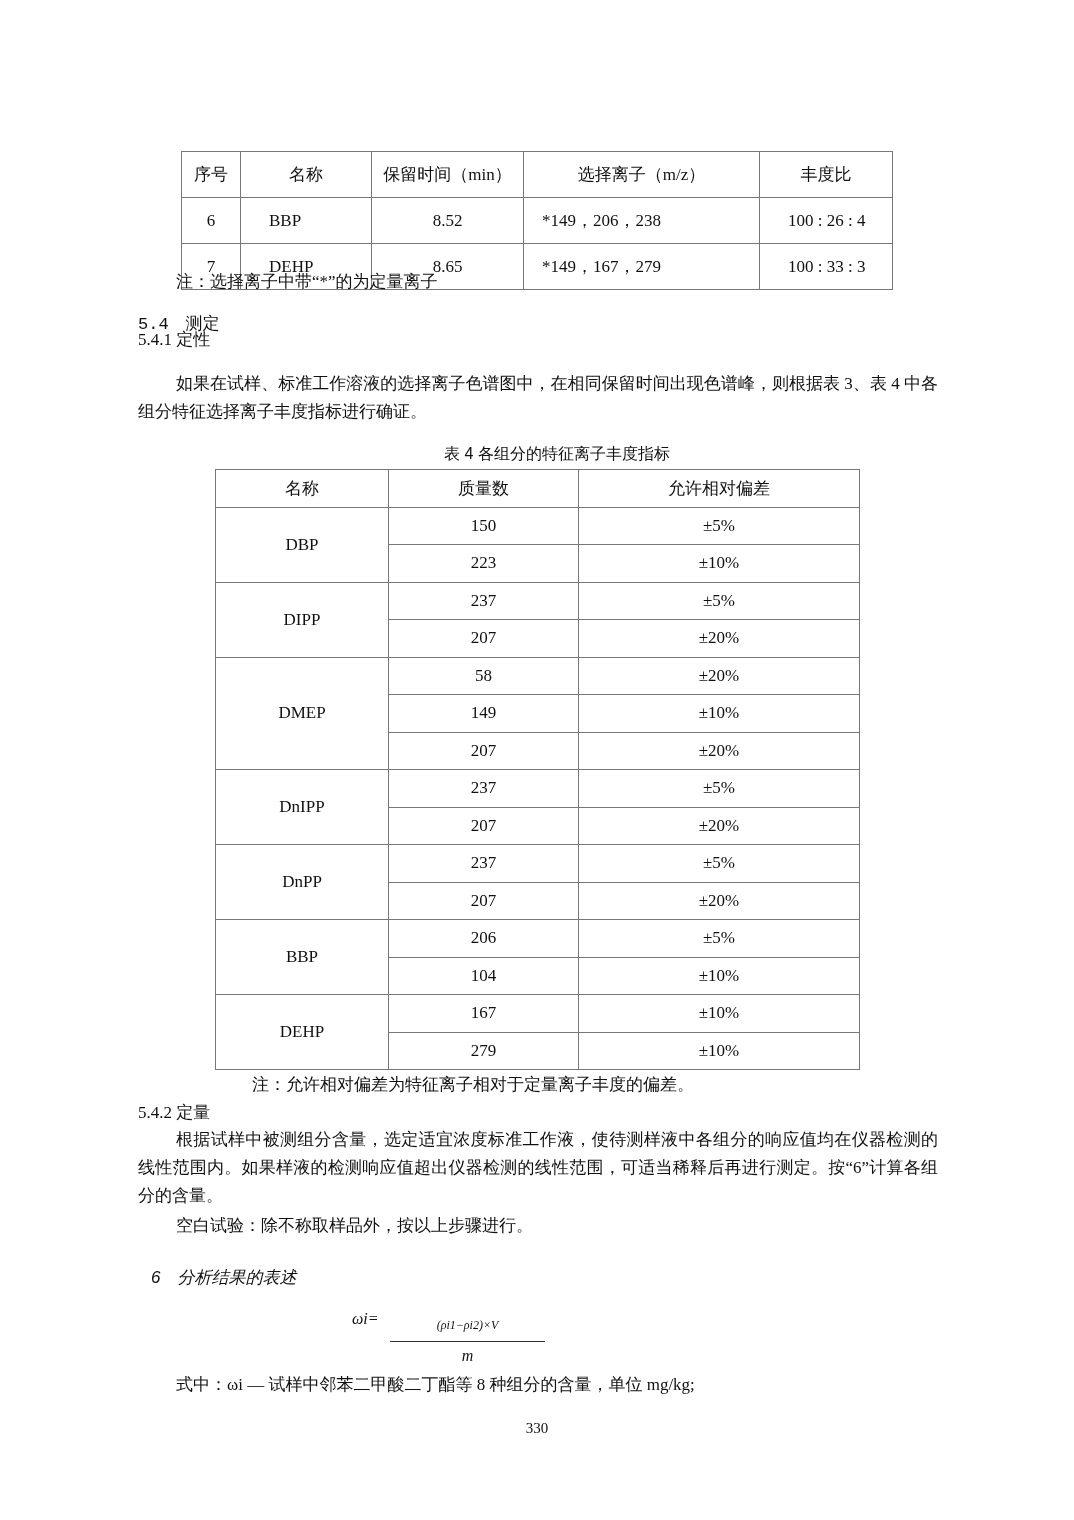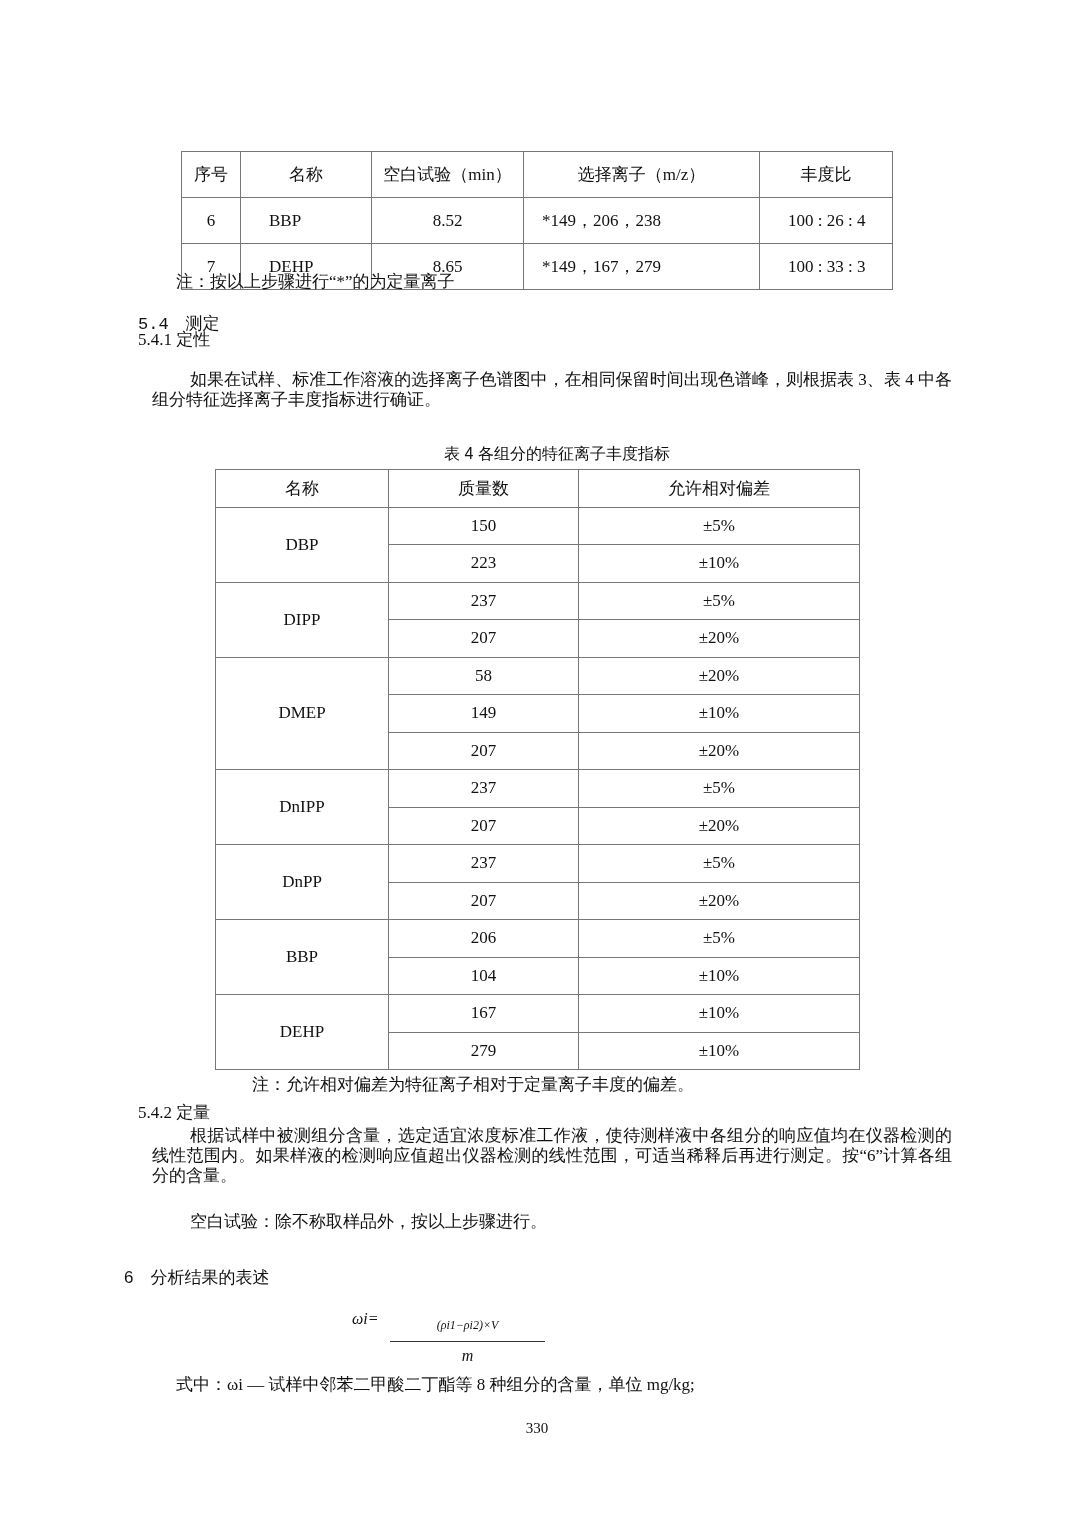--- a/index.html
+++ b/index.html
@@ -21,53 +21,53 @@
   #t3 .c4 { width: 217px; padding-left: 18px; }
   #t3 .c4h { text-align: center; padding-left: 0; }
   #t3 .c5 { padding-left: 28px; }
   #t3 .c5h { text-align: center; padding-left: 0; }
   
   #t4 { left: 215px; top: 469px; width: 645px; }
   #t4 td { height: 36.5px; text-align: center; }
   #t4 .n { width: 172px; }
   #t4 .m { width: 189px; }
   .heading { font-family: "Liberation Sans", "DejaVu Sans", sans-serif; }
-  .para { position: absolute; left: 152px; width: 800px; line-height: 20px; text-indent: 38px; text-align: justify; }
+  .para { position: absolute; left: 138px; width: 800px; line-height: 28px; text-indent: 38px; text-align: justify; }
   .formula { font-style: italic; font-family: "Liberation Serif", serif; }
 </style>
 </head>
 <body>
 
 <table id="t3">
   <tbody>
       <tr>
     <td class="c1">序号</td>
     <td class="c2 c2h">名称</td>
-    <td class="c3">空白试验（min）</td>
+    <td class="c3">保留时间（min）</td>
     <td class="c4 c4h">选择离子（m/z）</td>
     <td class="c5 c5h">丰度比</td>
   </tr>
   <tr>
     <td class="c1">6</td>
     <td class="c2">BBP</td>
     <td class="c3">8.52</td>
     <td class="c4">*149，206，238</td>
     <td class="c5">100 : 26 : 4</td>
   </tr>
   <tr>
     <td class="c1">7</td>
     <td class="c2">DEHP</td>
     <td class="c3">8.65</td>
     <td class="c4">*149，167，279</td>
     <td class="c5">100 : 33 : 3</td>
   </tr>
 </tbody>
   </table>
 
-<div class="abs" style="left:176px; top:270px;">注：按以上步骤进行“*”的为定量离子</div>
+<div class="abs" style="left:176px; top:270px;">注：选择离子中带“*”的为定量离子</div>
 
 <div class="abs" style="left:138px; top:312px;font-family:Liberation Mono, monospace;">5.4　测定</div>
 <div class="abs" style="left:138px; top:328px;">5.4.1  定性</div>
 
 <div class="para" style="top:370px;">如果在试样、标准工作溶液的选择离子色谱图中，在相同保留时间出现色谱峰，则根据表 3、表 4 中各组分特征选择离子丰度指标进行确证。</div>
 
 <div class="abs heading" style="left:0; width:1114px; text-align:center; top:444px; font-size:16px;">表 4  各组分的特征离子丰度指标</div>
 
 <table id="t4">
   <tbody>
@@ -153,21 +153,21 @@
 </tbody>
   </table>
 
 <div class="abs" style="left:252px; top:1073px;text-align:right;">注：允许相对偏差为特征离子相对于定量离子丰度的偏差。</div>
 
 <div class="abs" style="left:138px; top:1101px;">5.4.2  定量</div>
 
 <div class="para" style="top:1126px;">根据试样中被测组分含量，选定适宜浓度标准工作液，使待测样液中各组分的响应值均在仪器检测的线性范围内。如果样液的检测响应值超出仪器检测的线性范围，可适当稀释后再进行测定。按“6”计算各组分的含量。</div>
 <div class="para" style="top:1212px;">空白试验：除不称取样品外，按以上步骤进行。</div>
 
-<div class="abs heading" style="left:124px; top:1266px; font-size:17px;">6　分析结果的表述</div>
+<div class="abs heading" style="left:151px; top:1266px; font-size:17px;font-style:italic;">6　分析结果的表述</div>
 
 <div class="abs formula" style="left:352px; top:1310px; font-size:16px;">ωi=</div>
 <div class="abs formula" style="left:390px; top:1318px; width:155px; text-align:center; font-size:12px;">(ρi1−ρi2)×V</div>
 <div class="abs" style="left:390px; top:1341px; width:155px; height:0; border-top:1px solid #333;"></div>
 <div class="abs formula" style="left:390px; top:1347px; width:155px; text-align:center; font-size:16px;">m</div>
 
 <div class="abs" style="left:176px; top:1373px;">式中：ωi — 试样中邻苯二甲酸二丁酯等 8 种组分的含量，单位  mg/kg;</div>
 
 <div class="abs" style="left:0; width:1074px; text-align:center; top:1420px; font-size:15px;">330</div>
 

